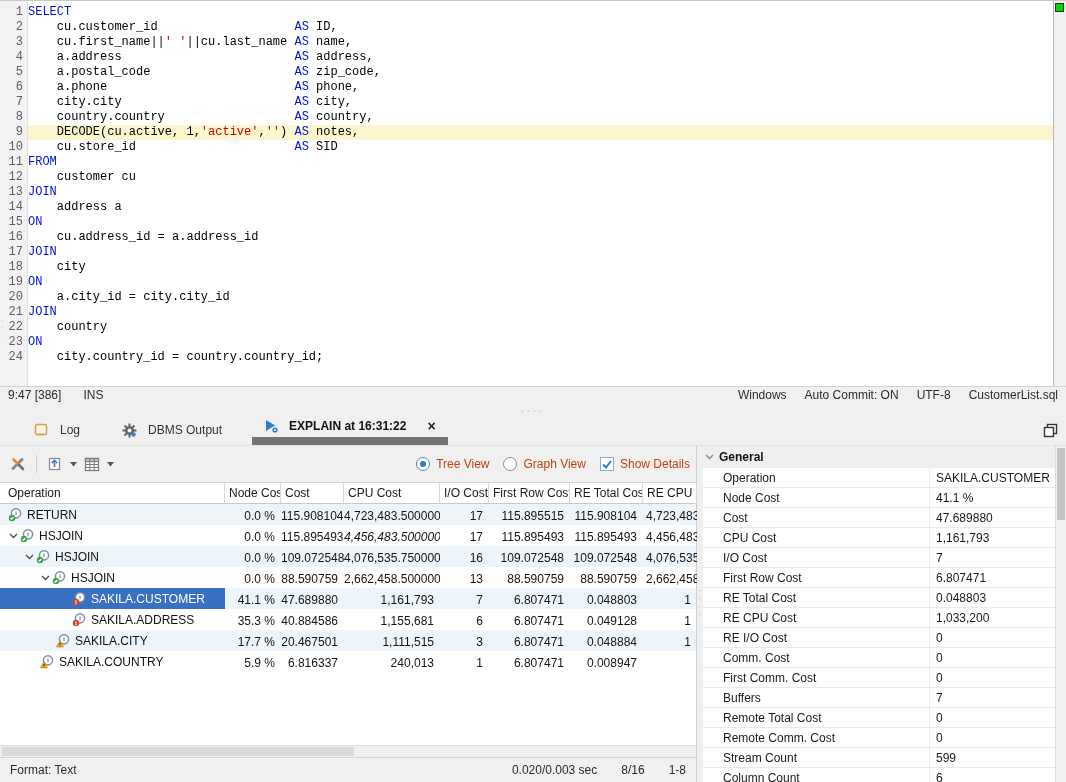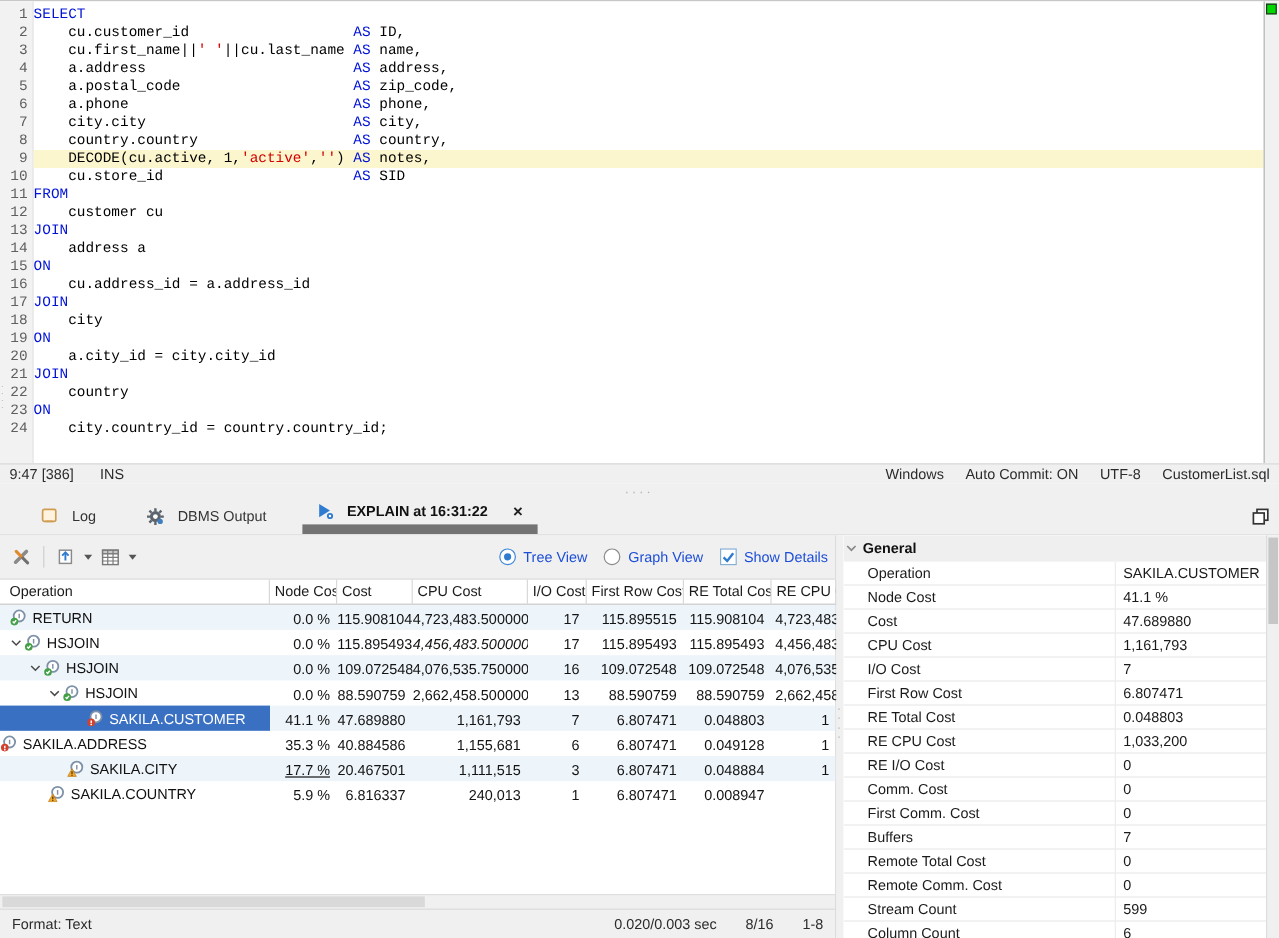--- a/index.html
+++ b/index.html
@@ -43,21 +43,21 @@
   .left-pane { width:697px; display:flex; flex-direction:column; background:#fff; border-right:1px solid #cfcfcf; }
   .v-splitter { width:6px; background:#f0f0f0; position:relative; }
   .v-splitter .dots { position:absolute; top:140px; left:1px; color:#a8a8a8; font-size:9px; line-height:8px; }
   .right-pane { flex:1; background:#fff; position:relative; overflow:hidden; }
 
   
   .toolbar { height:36px; background:#f0f0f0; display:flex; align-items:center; justify-content:space-between; padding:0 6px 0 10px; }
   .tb-left { display:flex; align-items:center; gap:7px; }
   .tb-sep { width:1px; height:18px; background:#cfcfcf; margin:0 3px; }
   .tb-right { display:flex; align-items:center; gap:14px; }
-  .opt { display:flex; align-items:center; gap:6px; color:#1d4ed8; }
+  .opt { display:flex; align-items:center; gap:6px; color:#c2410c; }
   .radio { width:14px; height:14px; border-radius:50%; border:1px solid #8a8a8a; background:#fff; position:relative; }
   .radio.sel { border-color:#3f87d6; }
   .radio.sel::after { content:""; position:absolute; left:3px; top:3px; width:6px; height:6px; border-radius:50%; background:#2f7bd0; }
   .checkbox { width:14px; height:14px; border:1px solid #85aed4; background:#fff; display:flex; align-items:center; justify-content:center; }
 
   
   .grid { background:#fff; }
   .ghead { display:flex; height:22px; border-top:1px solid #d4d4d4; background:#fff; }
   .hcell { border-right:1px solid #d9d9d9; border-bottom:1px solid #c9c9c9; padding:3px 3px 0 4px; white-space:nowrap; overflow:hidden; color:#1a1a1a; }
   .hcell.first { padding-left:8px; }
@@ -352,21 +352,21 @@
               </div>
               <div class="gcell num" style="flex: 0 0 56px; width: 56px;">41.1 %</div>
               <div class="gcell num" style="flex: 0 0 63px; width: 63px;">47.689880</div>
               <div class="gcell num" style="flex: 0 0 96px; width: 96px;">1,161,793</div>
               <div class="gcell num" style="flex: 0 0 49px; width: 49px;">7</div>
               <div class="gcell num" style="flex: 0 0 81px; width: 81px;">6.807471</div>
               <div class="gcell num" style="flex: 0 0 73px; width: 73px;">0.048803</div>
               <div class="gcell num" style="flex: 0 0 54px; width: 54px;">1</div>
             </div>
             <div class="grow">
-              <div class="opcell" style="flex: 0 0 225px; width: 225px; ">
+              <div class="opcell" style="flex: 0 0 225px; width: 225px; padding-left: 72px;">
                 <span>
                   <svg width="15" height="15">
                     <circle cx="8" cy="6.3" r="4.6" fill="#fff" stroke="#7d91a8" stroke-width="1.5"></circle>
                     <line x1="8" y1="4.4" x2="8" y2="8.2" stroke="#7d91a8" stroke-width="1.2"></line>
                     <circle cx="4" cy="11" r="3.2" fill="#d2402e"></circle>
                     <line x1="4" y1="9.4" x2="4" y2="11.6" stroke="#fff" stroke-width="1.2"></line>
                     <circle cx="4" cy="12.7" r="0.7" fill="#fff"></circle>
                   </svg>
                 </span>
                 <span class="lbl">SAKILA.ADDRESS</span>
@@ -385,21 +385,21 @@
                   <svg width="15" height="15">
                     <circle cx="8" cy="6.3" r="4.6" fill="#fff" stroke="#7d91a8" stroke-width="1.5"></circle>
                     <line x1="8" y1="4.4" x2="8" y2="8.2" stroke="#7d91a8" stroke-width="1.2"></line>
                     <polygon points="4,7.6 7.6,14 0.4,14" fill="#f2a72e" stroke="#c07d12" stroke-width="0.6"></polygon>
                     <line x1="4" y1="9.8" x2="4" y2="12" stroke="#5a3c00" stroke-width="1.1"></line>
                     <circle cx="4" cy="13" r="0.6" fill="#5a3c00"></circle>
                   </svg>
                 </span>
                 <span class="lbl">SAKILA.CITY</span>
               </div>
-              <div class="gcell num" style="flex: 0 0 56px; width: 56px; text-decoration: underline;">17.7 %</div>
+              <div class="gcell num" style="flex: 0 0 56px; width: 56px;">17.7 %</div>
               <div class="gcell num" style="flex: 0 0 63px; width: 63px;">20.467501</div>
               <div class="gcell num" style="flex: 0 0 96px; width: 96px;">1,111,515</div>
               <div class="gcell num" style="flex: 0 0 49px; width: 49px;">3</div>
               <div class="gcell num" style="flex: 0 0 81px; width: 81px;">6.807471</div>
               <div class="gcell num" style="flex: 0 0 73px; width: 73px;">0.048884</div>
               <div class="gcell num" style="flex: 0 0 54px; width: 54px;">1</div>
             </div>
             <div class="grow">
               <div class="opcell" style="flex: 0 0 225px; width: 225px; padding-left: 40px;">
                 <span>

